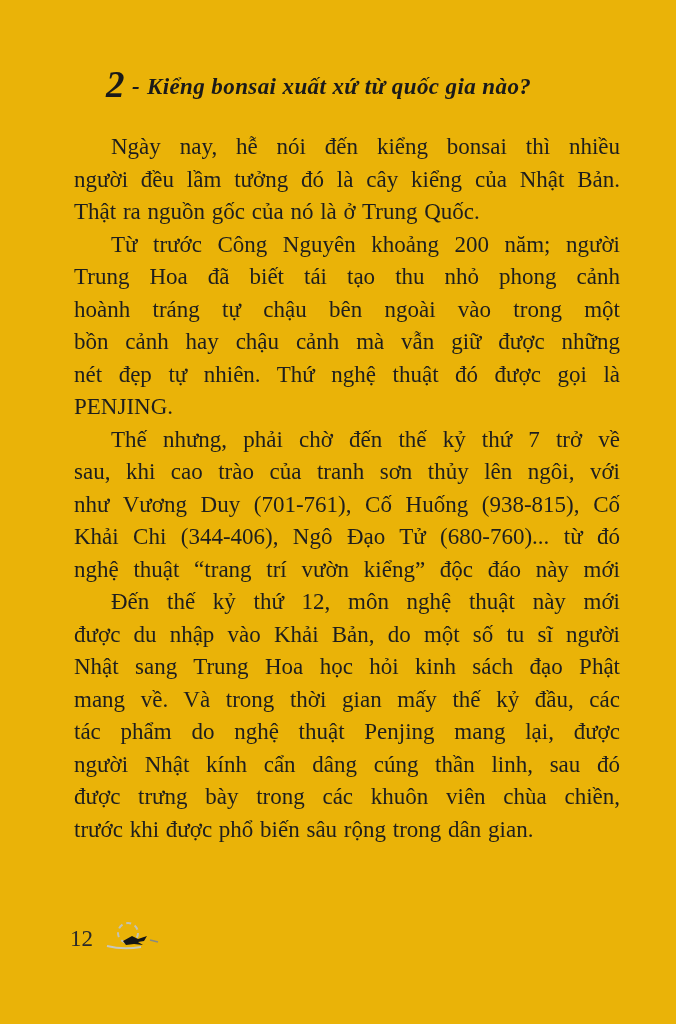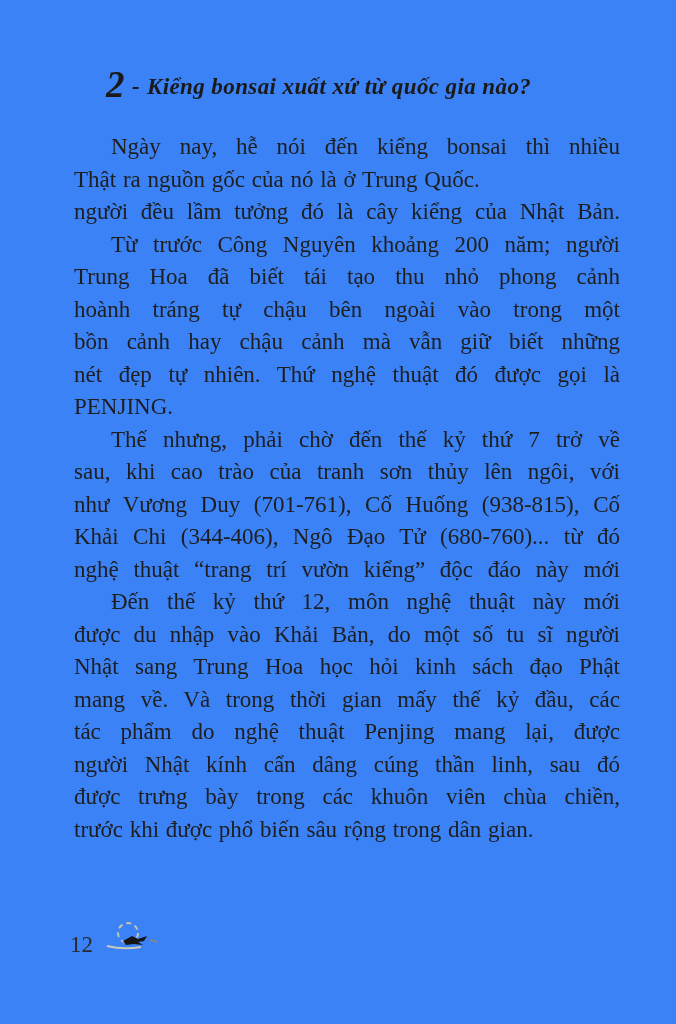--- a/index.html
+++ b/index.html
@@ -4,21 +4,21 @@
 <style>
   html, body {
     margin: 0;
     padding: 0;
     background: #ffffff;
   }
   .page {
     position: relative;
     width: 676px;
     height: 1024px;
-    background: #3b82f6;
+    background: #eab308;
     overflow: hidden;
     font-family: "Liberation Serif", serif;
   }
   .heading {
     position: absolute;
     left: 106px;
     top: 66px;
     width: 480px;
     font-style: italic;
     font-weight: 700;
@@ -51,46 +51,46 @@
     text-align-last: justify;
     word-spacing: 1px;
   }
   .line.indent { text-indent: 37px; }
   .line.last { text-align-last: left; }
   .footer {
     position: absolute;
     left: 70px;
     top: 920px;
     display: flex;
-    align-items: flex-end;
+    align-items: center;
     gap: 10px;
   }
   .pagenum {
     font-size: 23px;
     color: #2a2a2a;
   }
   .ornament { display: inline-block; }
 </style>
 </head>
 <body>
 
 <div class="page">
 
   <div class="heading">
     <span class="h-num">2</span><span class="h-sep">-</span><span class="h-title">Kiểng bonsai xuất xứ từ quốc gia nào?</span>
   </div>
 
   <div class="body-text" id="body-text">
       <div class="line indent">Ngày nay, hễ nói đến kiểng bonsai thì nhiều</div>
+      <div class="line">người đều lầm tưởng đó là cây kiểng của Nhật Bản.</div>
       <div class="line last">Thật ra nguồn gốc của nó là ở Trung Quốc.</div>
-      <div class="line">người đều lầm tưởng đó là cây kiểng của Nhật Bản.</div>
       <div class="line indent">Từ trước Công Nguyên khoảng 200 năm; người</div>
       <div class="line">Trung Hoa đã biết tái tạo thu nhỏ phong cảnh</div>
       <div class="line">hoành tráng tự chậu bên ngoài vào trong một</div>
-      <div class="line">bồn cảnh hay chậu cảnh mà vẫn giữ biết những</div>
+      <div class="line">bồn cảnh hay chậu cảnh mà vẫn giữ được những</div>
       <div class="line">nét đẹp tự nhiên. Thứ nghệ thuật đó được gọi là</div>
       <div class="line last">PENJING.</div>
       <div class="line indent">Thế nhưng, phải chờ đến thế kỷ thứ 7 trở về</div>
       <div class="line">sau, khi cao trào của tranh sơn thủy lên ngôi, với</div>
       <div class="line">như Vương Duy (701-761), Cố Huống (938-815), Cố</div>
       <div class="line">Khải Chi (344-406), Ngô Đạo Tử (680-760)... từ đó</div>
       <div class="line">nghệ thuật “trang trí vườn kiểng” độc đáo này mới</div>
       <div class="line indent">Đến thế kỷ thứ 12, môn nghệ thuật này mới</div>
       <div class="line">được du nhập vào Khải Bản, do một số tu sĩ người</div>
       <div class="line">Nhật sang Trung Hoa học hỏi kinh sách đạo Phật</div>

